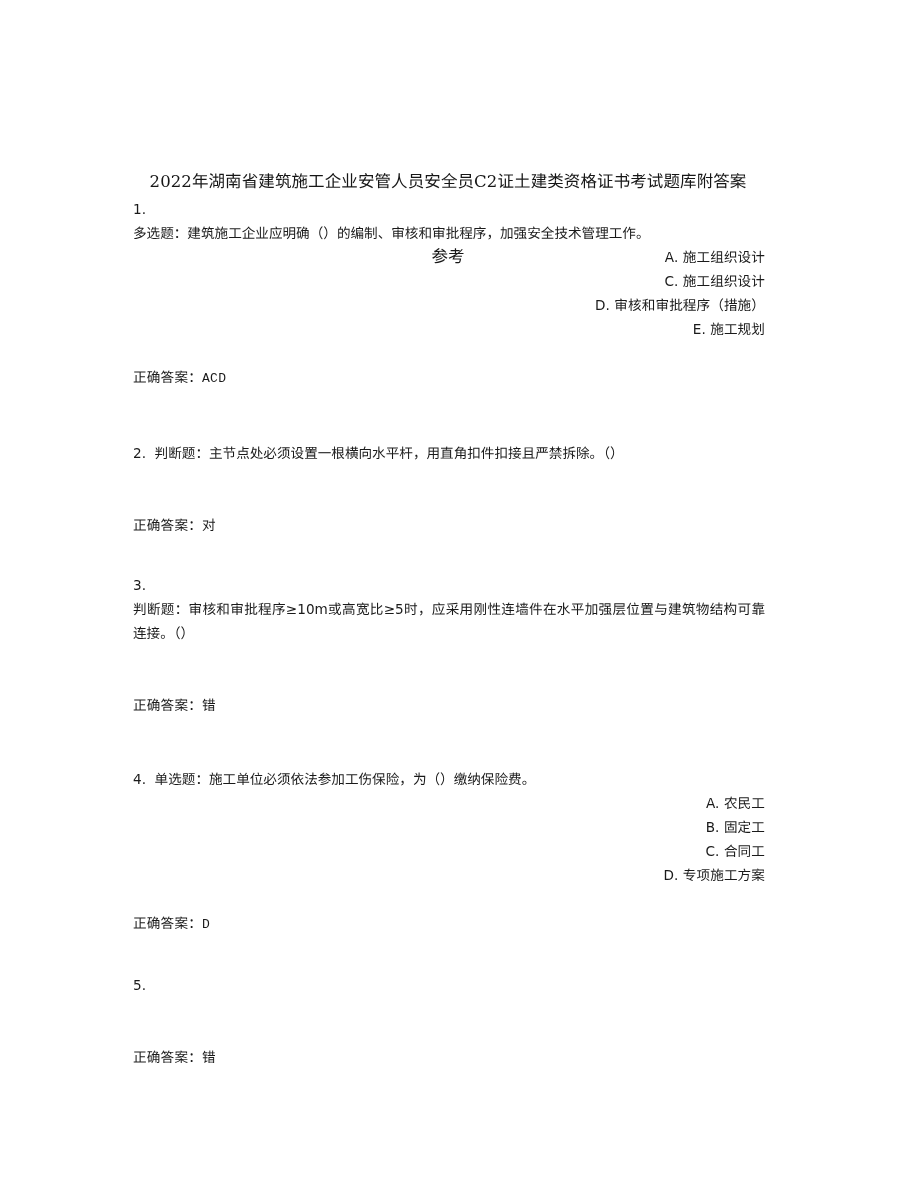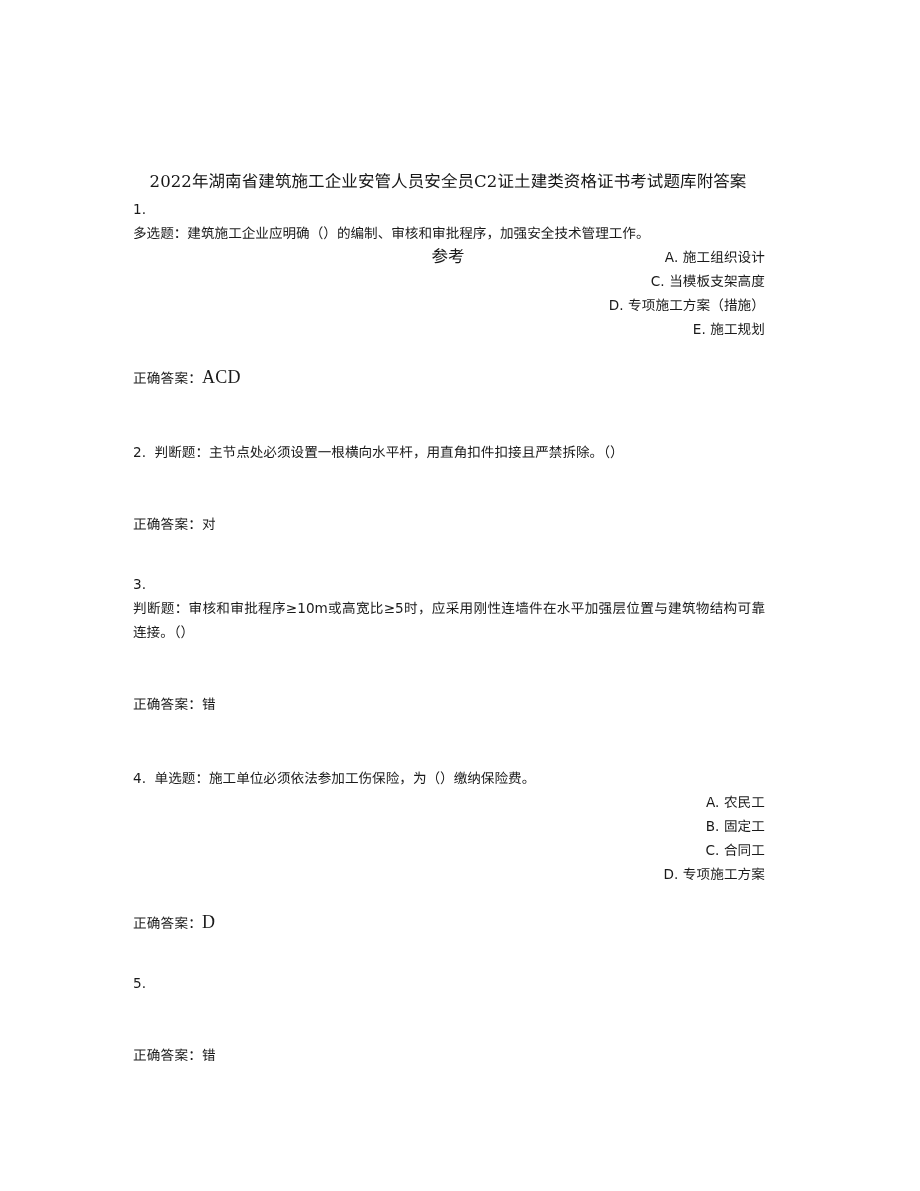--- a/index.html
+++ b/index.html
@@ -83,22 +83,22 @@
     text-align: right;
   }
 
   .gap-1 { height: 24px; }
   .gap-2 { height: 48px; }
 
   .qanswer {
     letter-spacing: 0.2px;
   }
   .qanswer .ans-val {
-    font-family: Liberation Serif, serif;
-    font-size: 18px;
+    font-family: Liberation Mono, monospace;
+    font-size: 13px;
     letter-spacing: 0.3px;
   }
   .qanswer .ans-val.cjk {
     font-family: "DejaVu Sans", "Liberation Sans", sans-serif;
     font-size: 13.6px;
   }
 
   .block-spacer-sm { height: 36px; }
   .block-spacer-md { height: 50px; }
 </style>
@@ -110,22 +110,22 @@
   <div class="doc-title">
     <div>2022年湖南省建筑施工企业安管人员安全员C2证土建类资格证书考试题库附答案</div>
     <div>参考</div>
   </div>
 
   <div class="content">
       <div class="qblock">
         <div class="qnum-line">1.</div>
         <div class="qstem">多选题：建筑施工企业应明确（）的编制、审核和审批程序，加强安全技术管理工作。</div>
         <div class="qopt">A. 施工组织设计</div>
-        <div class="qopt">C. 当模板支架高度</div>
-        <div class="qopt">D. 专项施工方案（措施）</div>
+        <div class="qopt">C. 施工组织设计</div>
+        <div class="qopt">D. 审核和审批程序（措施）</div>
         <div class="qopt">E. 施工规划</div>
         <div class="gap-1"></div>
         <div class="qanswer"><span>正确答案：</span><span class="ans-val">ACD</span></div>
       </div>
       <div class="block-spacer-md"></div>
       <div class="qblock">
         <div class="qstem">2.  判断题：主节点处必须设置一根横向水平杆，用直角扣件扣接且严禁拆除。（）</div>
         <div class="gap-2"></div>
         <div class="qanswer"><span>正确答案：</span><span class="ans-val cjk">对</span></div>
       </div>

